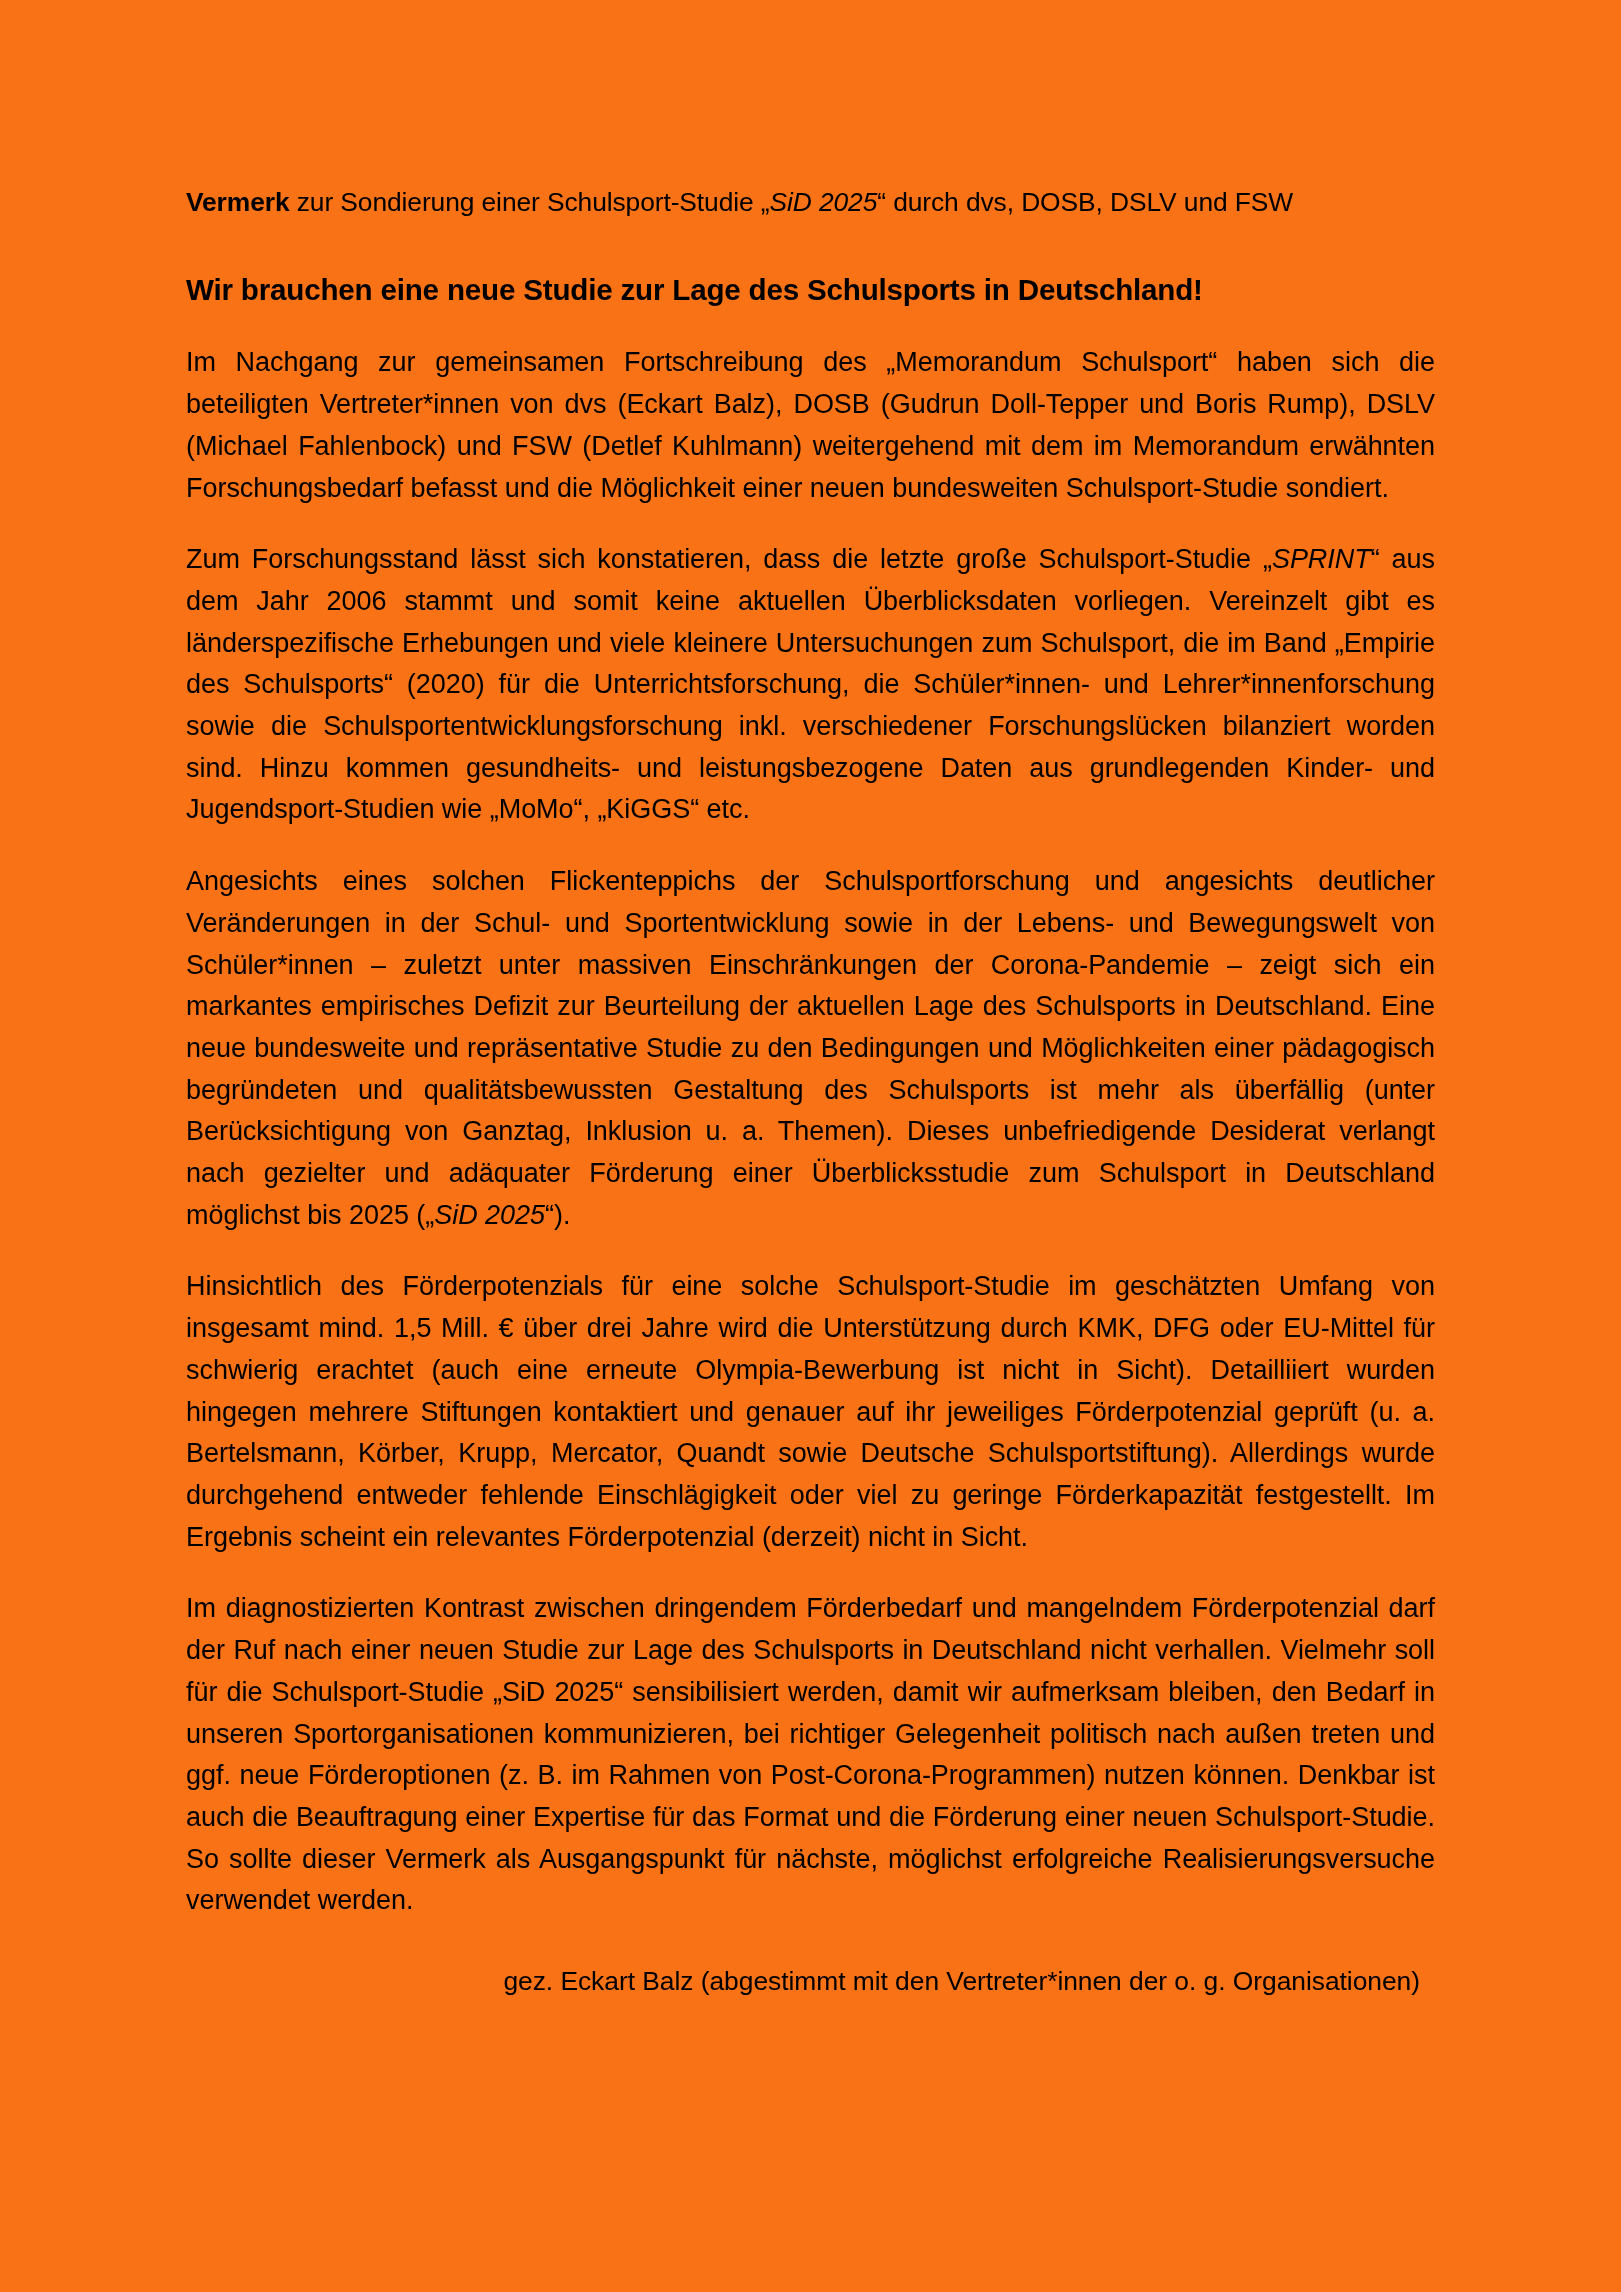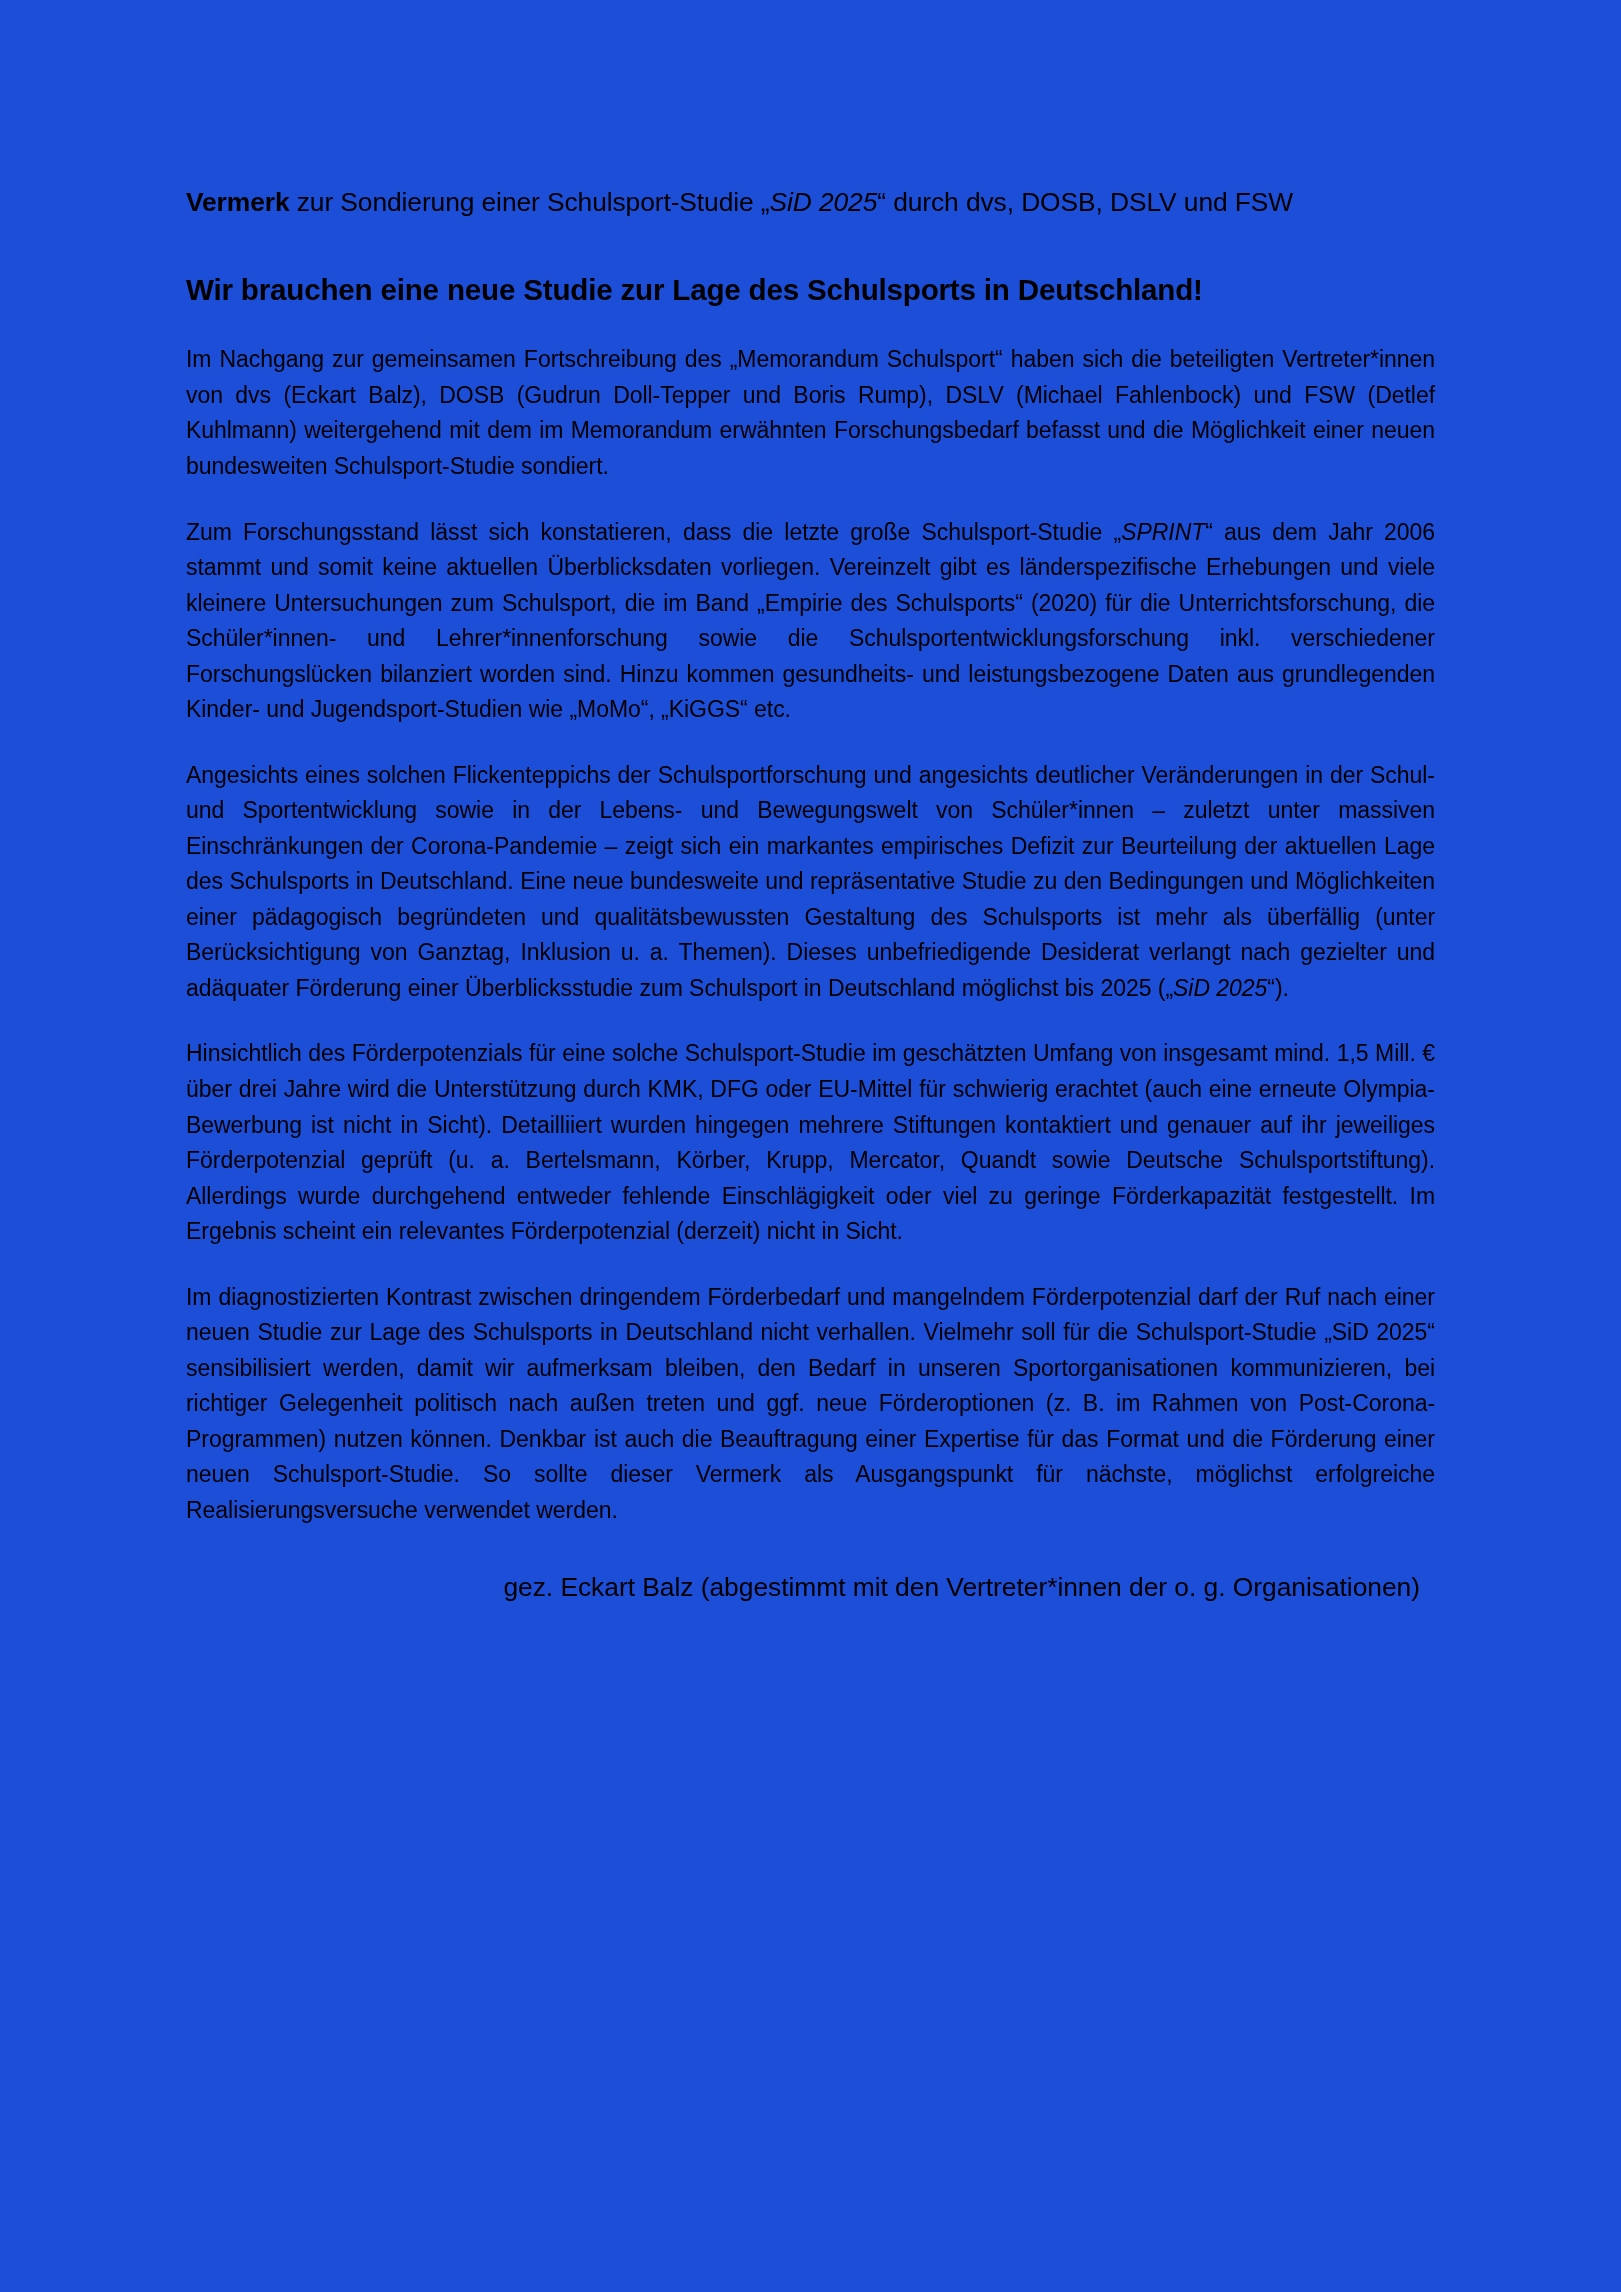--- a/index.html
+++ b/index.html
@@ -12,21 +12,21 @@
     width: 1621px;
     height: 2293px;
     font-family: "Liberation Sans", sans-serif;
     color: #000000;
     -webkit-font-smoothing: antialiased;
   }
   .page {
     position: relative;
     width: 1621px;
     height: 2293px;
-    background: #1d4ed8;
+    background: #f97316;
     box-sizing: border-box;
   }
   .content {
     position: absolute;
     left: 186px;
     top: 184px;
     width: 1249px;
   }
   .memo-header {
     font-size: 26.4px;
@@ -44,21 +44,21 @@
   }
   .doc-title {
     font-size: 29.6px;
     font-weight: bold;
     line-height: 1.35;
     letter-spacing: -0.2px;
     margin: 49px 0 8px 0;
     text-align: left;
   }
   p.body-par {
-    font-size: 23px;
+    font-size: 27px;
     line-height: 1.545;
     margin: 30px 0 0 0;
     text-align: justify;
     text-justify: inter-word;
     letter-spacing: -0.04px;
     hyphens: manual;
   }
   p.body-par.first-par {
     margin-top: 32px;
   }

